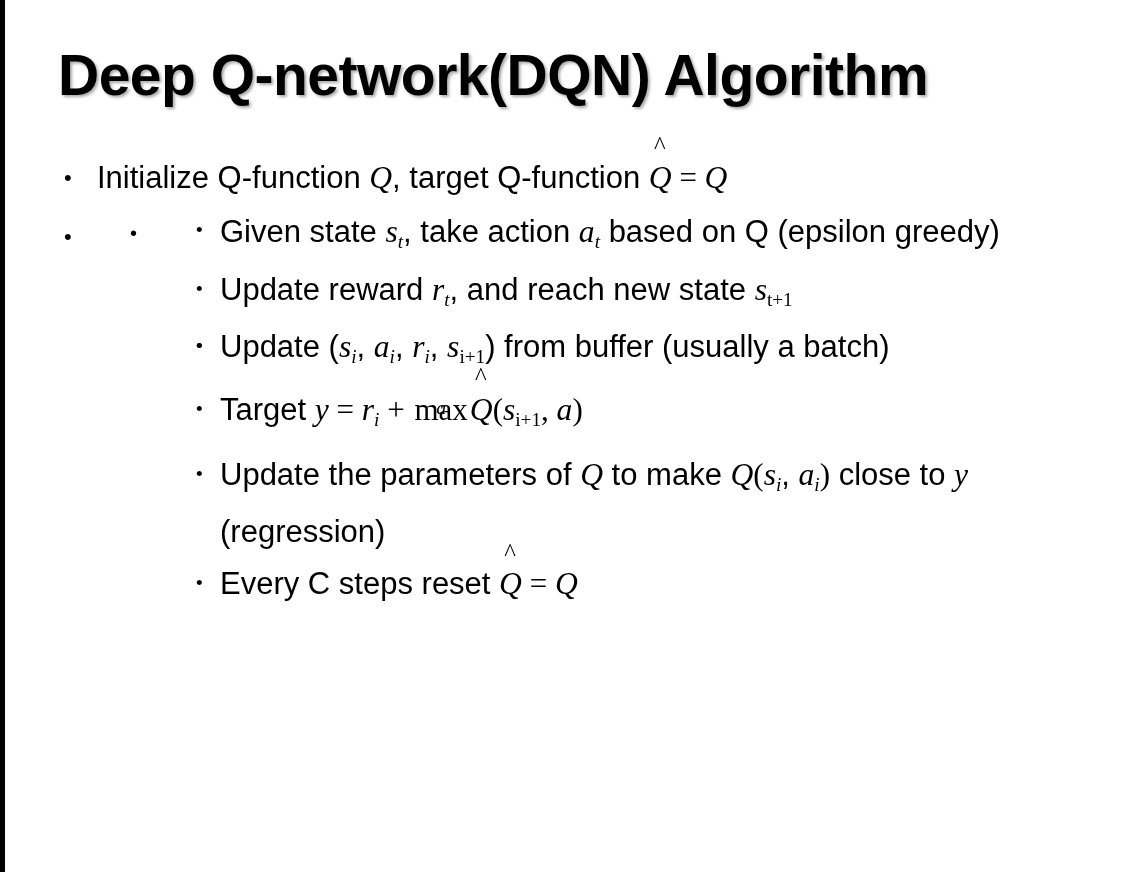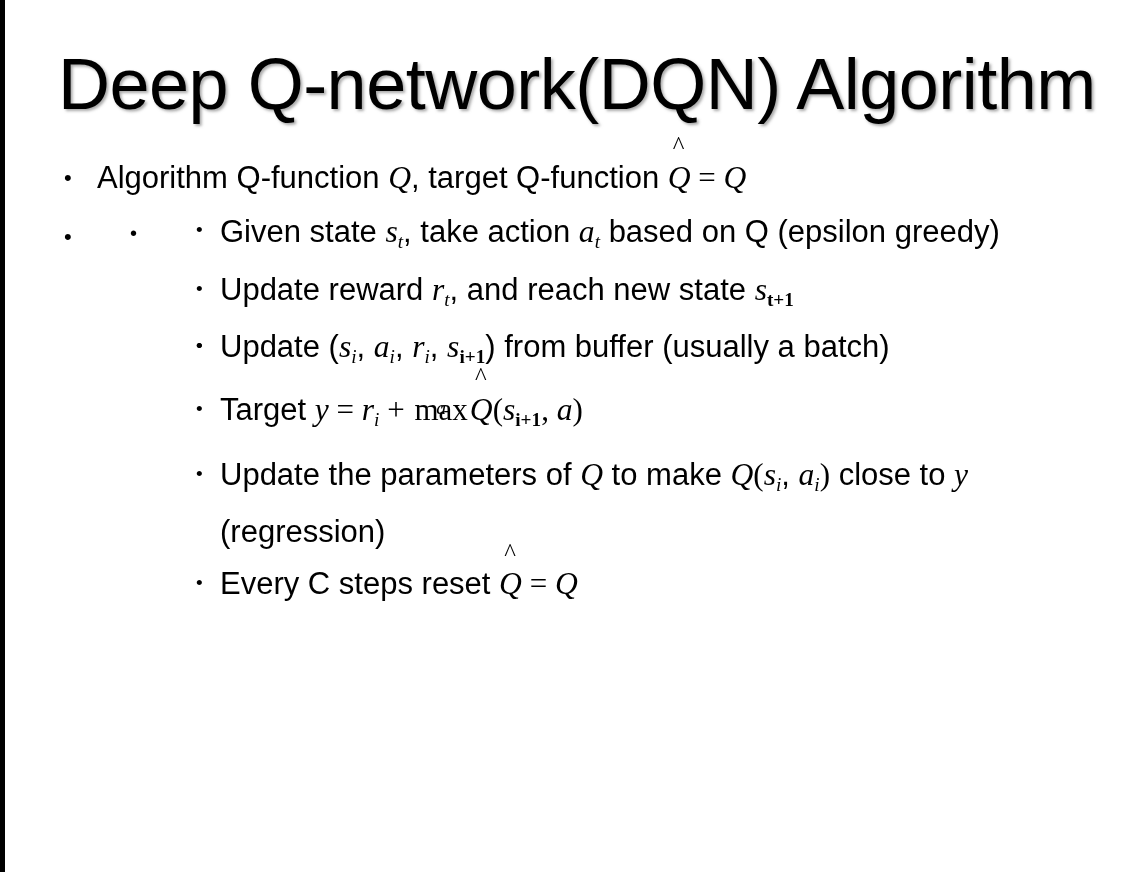--- a/index.html
+++ b/index.html
@@ -30,22 +30,22 @@
     top: 0;
     width: 5px;
     height: 872px;
     background: #000000;
   }
 
   .slide-title {
     position: absolute;
     left: 58px;
     top: 44px;
-    font-size: 72px;
-    font-weight: 400;
+    font-size: 57px;
+    font-weight: 700;
     letter-spacing: -0.5px;
     line-height: 1.12;
     white-space: nowrap;
     color: #000000;
     text-shadow: 2px 2px 3px rgba(100,100,100,0.55);
   }
 
   .body-area {
     position: absolute;
     left: 0;
@@ -109,21 +109,21 @@
     font-family: "Liberation Serif", "DejaVu Serif", serif;
     font-style: normal;
   }
   .msub {
     font-family: "Liberation Serif", "DejaVu Serif", serif;
     font-style: italic;
     font-size: 0.62em;
     vertical-align: -0.30em;
     letter-spacing: 0;
   }
-  .msub .upr { font-style: normal; font-weight: bold; }
+  .msub .upr { font-style: normal; }
   .hat-wrap {
     position: relative;
     display: inline-block;
   }
   .hat-wrap .hat {
     position: absolute;
     left: 50%;
     top: -0.56em;
     transform: translateX(-54%);
     font-family: "Liberation Serif", "DejaVu Serif", serif;
@@ -156,21 +156,21 @@
 <div id="slide">
 
   <div class="left-edge-bar"></div>
 
   <div class="slide-title">Deep Q-network(DQN) Algorithm</div>
 
   <div class="body-area">
 
     <div class="bullet-row lvl1">
       <span class="dot">•</span>
-      <span class="btext"><span>Algorithm Q-function </span><span class="mv">Q</span><span>, target Q-function </span><span class="hat-wrap"><span class="hat">^</span><span class="mv">Q</span></span><span class="mop"> = </span><span class="mv">Q</span></span>
+      <span class="btext"><span>Initialize Q-function </span><span class="mv">Q</span><span>, target Q-function </span><span class="hat-wrap"><span class="hat">^</span><span class="mv">Q</span></span><span class="mop"> = </span><span class="mv">Q</span></span>
     </div>
 
     <div class="bullet-row lvl1">
       <span class="dot">•</span>
     </div>
 
     <div class="bullet-row lvl2">
       <span class="dot">•</span>
     </div>
 

